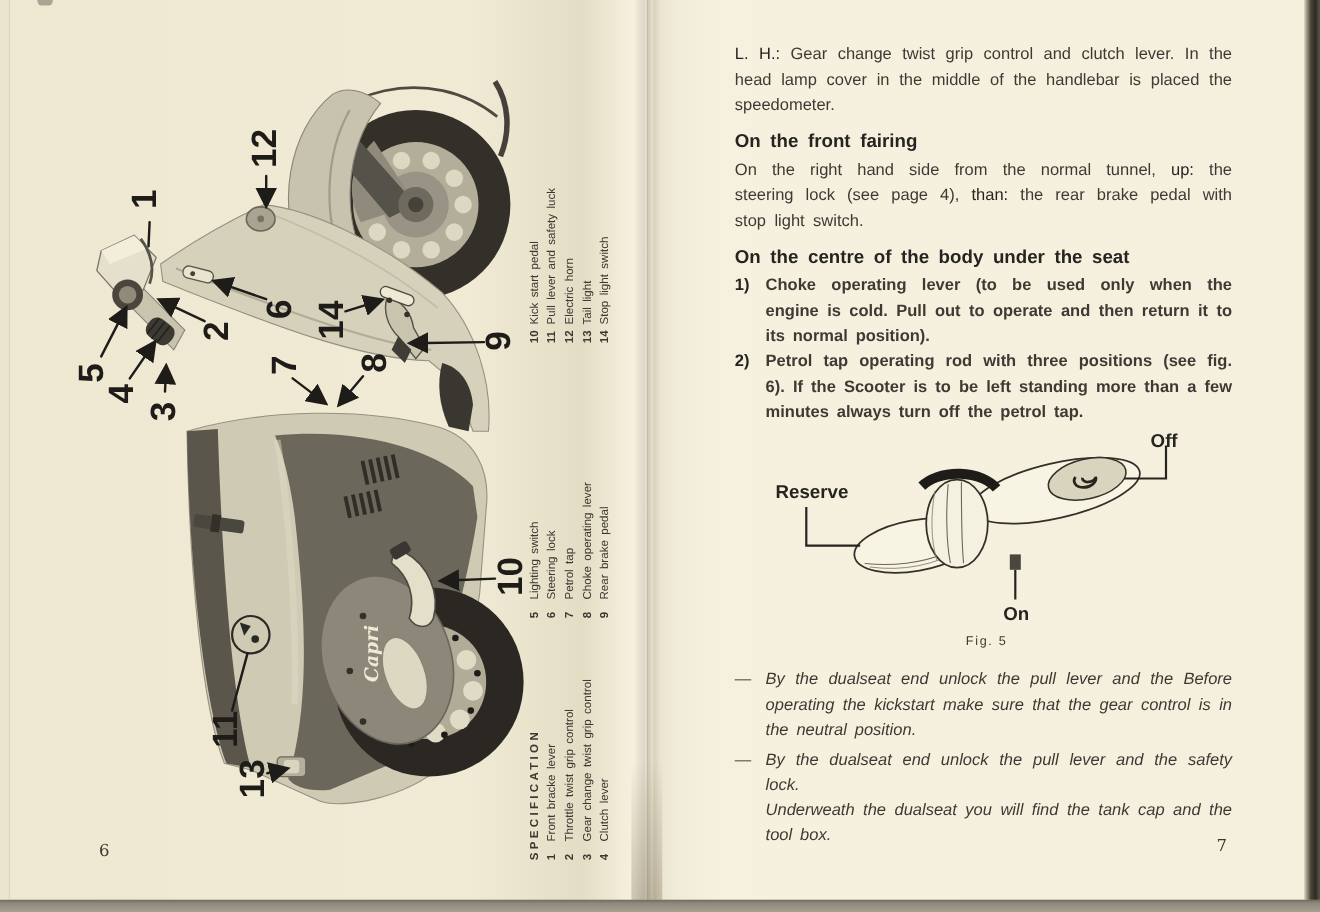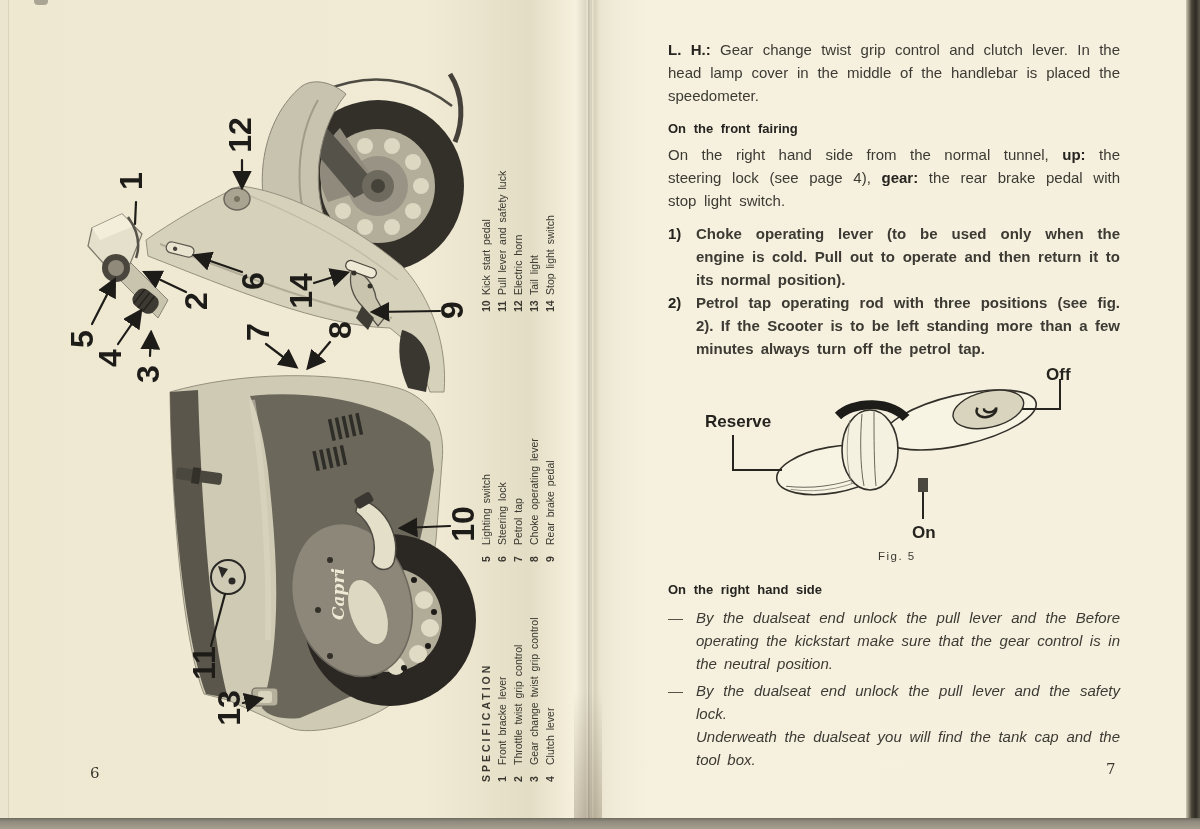--- a/index.html
+++ b/index.html
@@ -42,22 +42,22 @@
   .sg-b{width:190px;margin-right:60px;}
   .sg-c{width:215px;}
   .spec-head{font-size:10.5px;font-weight:bold;letter-spacing:3px;line-height:16px;white-space:nowrap;}
   .srow{font-size:10.5px;line-height:16px;white-space:nowrap;}
   .snum{display:inline-block;width:17px;font-weight:bold;}
   .slab{word-spacing:2px;}
 
   
   .col{position:absolute;left:76px;top:38px;width:452px;color:#3c3a33;font-size:15px;line-height:23px;}
   .para{text-align:justify;word-spacing:3.5px;margin:0 0 10px 0;}
-  .bold{font-weight:bold;color:#262420;}
-  h3.sect{font-size:13px;line-height:23px;margin:0 0 3px 0;color:#262420;word-spacing:4px;font-weight:bold;}
+  .bold{font-weight:normal;color:#262420;}
+  h3.sect{font-size:17px;line-height:23px;margin:0 0 3px 0;color:#262420;word-spacing:4px;font-weight:bold;}
   .num-item{display:flex;margin:0;}
   .num-item .marker{width:28px;flex:none;font-weight:bold;color:#262420;}
   .num-item .itxt{flex:1;text-align:justify;word-spacing:3px;font-weight:bold;}
   .dash-item{display:flex;margin:0 0 4px 0;}
   .dash-item .marker{width:28px;flex:none;color:#55524a;}
   .dash-item .itxt{flex:1;text-align:justify;word-spacing:3px;font-style:italic;}
   .gap2{height:2px;}
 
   .fig5-block{position:relative;height:204px;margin:6px 0 8px 0;}
   .fig5-block svg{position:absolute;left:0;top:0;overflow:visible;}
@@ -310,29 +310,30 @@
 
   <div class="pagenum pagenum-left">6</div>
 </div>
 
 <div class="page page-right">
   <div class="col">
 
     <p class="para"><span class="bold">L. H.:</span><span> Gear change twist grip control and clutch lever. In the head lamp cover in the middle of the handlebar is placed the speedometer.</span></p>
 
     <h3 class="sect">On the front fairing</h3>
-    <p class="para"><span>On the right hand side from the normal tunnel, </span><span class="bold">up:</span><span> the steering lock (see page 4), </span><span class="bold">gear:</span><span> the rear brake pedal with stop light switch.</span></p>
-
+    <p class="para"><span>On the right hand side from the normal tunnel, </span><span class="bold">up:</span><span> the steering lock (see page 4), </span><span class="bold">than:</span><span> the rear brake pedal with stop light switch.</span></p>
+
+    <h3 class="sect">On the centre of the body under the seat</h3>
     <div class="num-item">
       <span class="marker">1)</span>
       <span class="itxt">Choke operating lever (to be used only when the engine is cold. Pull out to operate and then return it to its normal position).</span>
     </div>
     <div class="num-item">
       <span class="marker">2)</span>
-      <span class="itxt">Petrol tap operating rod with three positions (see fig. 2). If the Scooter is to be left standing more than a few minutes always turn off the petrol tap.</span>
+      <span class="itxt">Petrol tap operating rod with three positions (see fig. 6). If the Scooter is to be left standing more than a few minutes always turn off the petrol tap.</span>
     </div>
 
     <div class="fig5-block">
       <svg width="452" height="204" viewBox="0 0 452 204">
 
         <g transform="rotate(-10 164 104)">
           <ellipse cx="164" cy="104" rx="56" ry="23" fill="#f8f4e4" stroke="#33302a" stroke-width="1.6"></ellipse>
           <path d="M 116,112 Q 164,126 212,110" stroke="#6b675c" stroke-width="1" fill="none"></path>
           <path d="M 120,116 Q 164,130 208,114" stroke="#8a8577" stroke-width="0.8" fill="none"></path>
         </g>
@@ -356,21 +357,20 @@
         <polyline points="392,13 392,43 354,43" fill="none" stroke="#26241f" stroke-width="2"></polyline>
         <line x1="255" y1="153" x2="255" y2="126" stroke="#26241f" stroke-width="2"></line>
 
         <text x="37" y="61" font-family="Liberation Sans, sans-serif" font-weight="bold" font-size="17" fill="#26241f">Reserve</text>
         <text x="378" y="14" font-family="Liberation Sans, sans-serif" font-weight="bold" font-size="17" fill="#26241f">Off</text>
         <text x="244" y="172" font-family="Liberation Sans, sans-serif" font-weight="bold" font-size="17" fill="#26241f">On</text>
         <text x="210" y="194" font-family="Liberation Sans, sans-serif" font-size="11.5" letter-spacing="1.5" fill="#3c3a33">Fig. 5</text>
       </svg>
     </div>
 
-    <h3 class="sect">On the right hand side</h3>
     <div class="gap2"></div>
     <div class="dash-item">
       <span class="marker">—</span>
       <span class="itxt">By the dualseat end unlock the pull lever and the Before operating the kickstart make sure that the gear control is in the neutral position.</span>
     </div>
     <div class="dash-item">
       <span class="marker">—</span>
       <span class="itxt"><span>By the dualseat end unlock the pull lever and the safety lock.</span><br>
         <span>Underweath the dualseat you will find the tank cap and the tool box.</span></span>
     </div>

